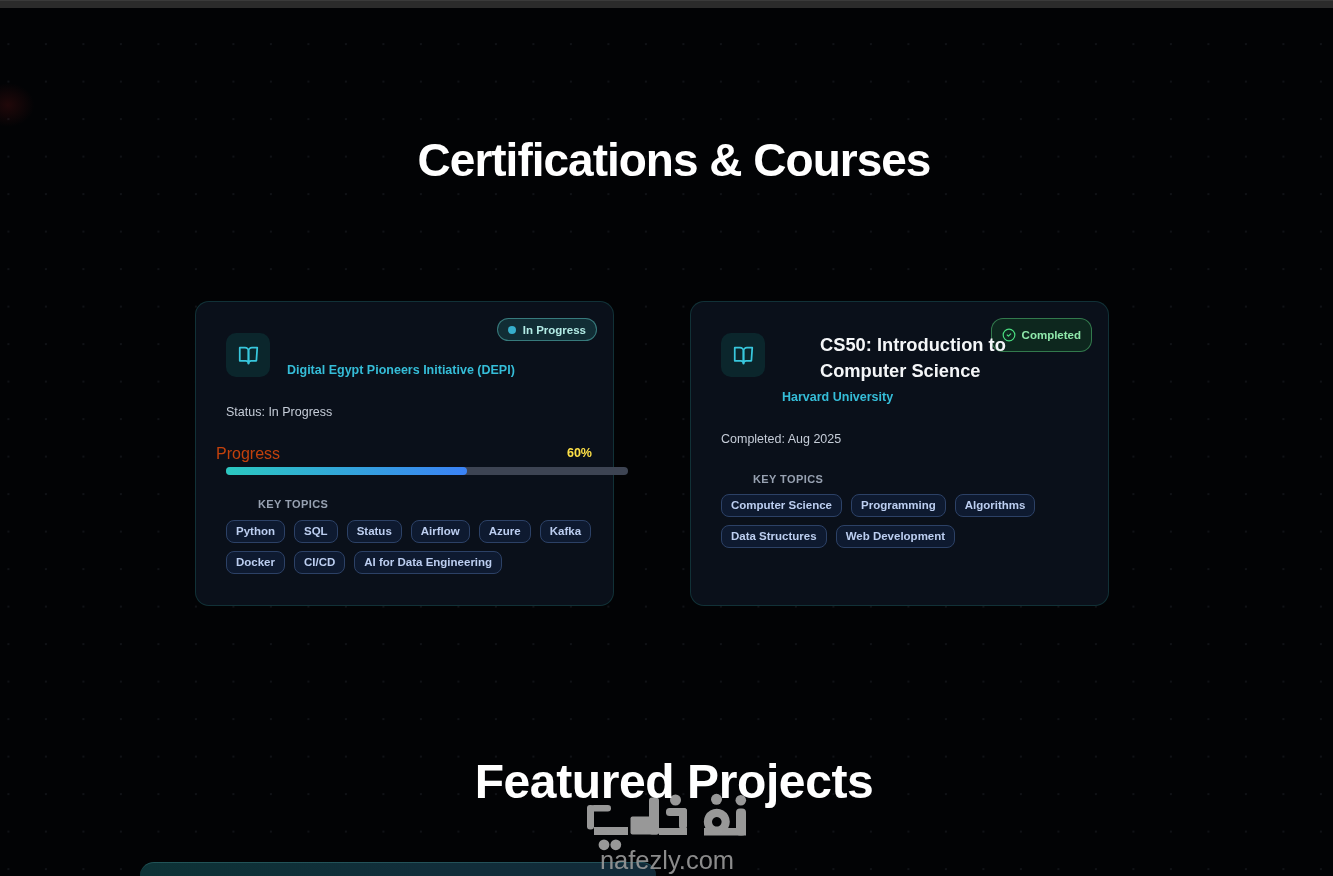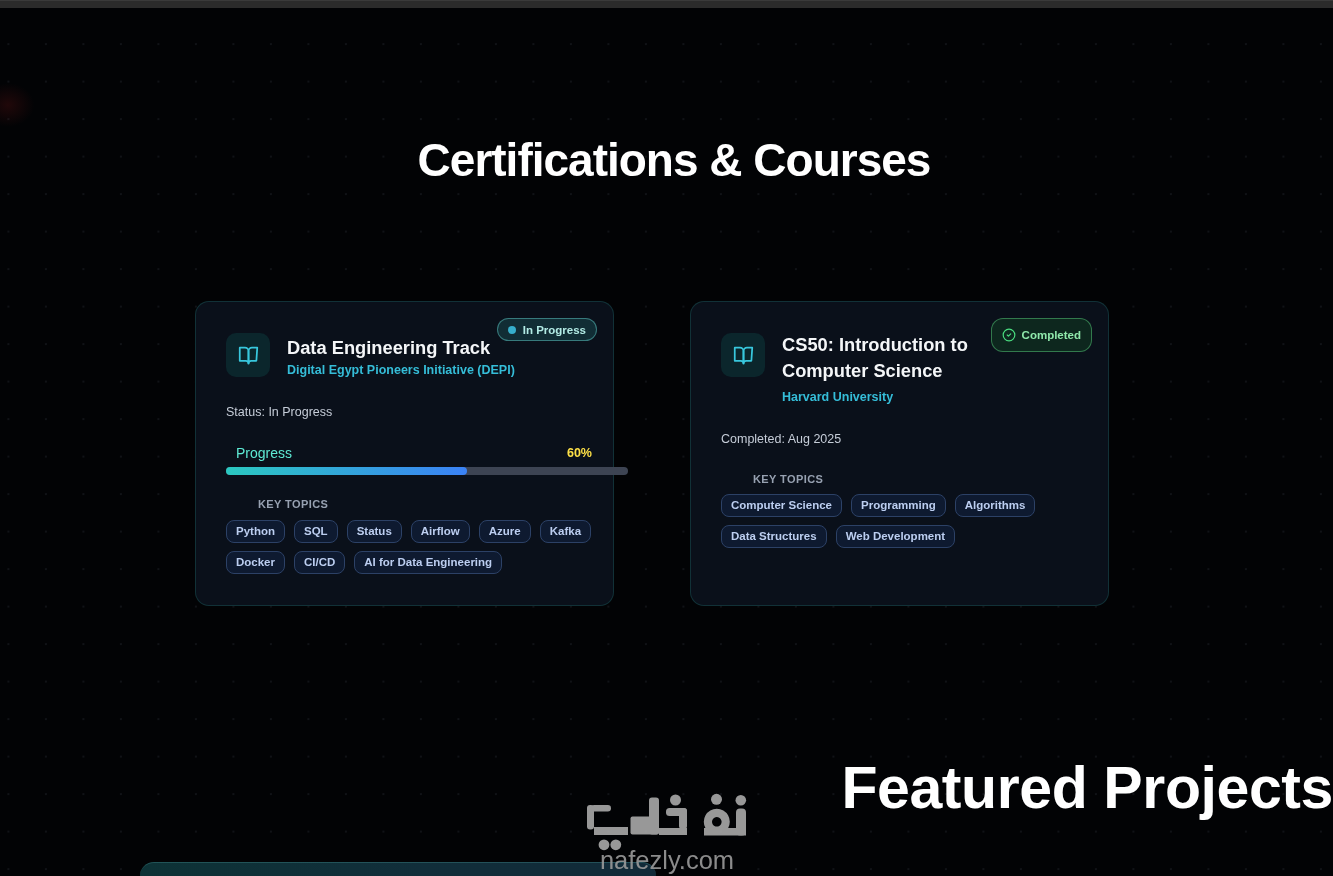--- a/index.html
+++ b/index.html
@@ -39,36 +39,36 @@
   .badge.prog { background:rgba(23,74,80,.50); border:1px solid rgba(94,200,195,.5); color:#b2ebe5; padding:0 10px; }
   .badge.prog .dot { width:8px; height:8px; border-radius:50%; background:#36aecb; margin-right:7px; }
   .badge.done { background:rgba(16,58,34,.55); border:1px solid rgba(80,190,115,.55); color:#8fe8ab; padding:16px 10px; }
   .badge.done svg { margin-right:6px; }
 
   .iconbox { position:absolute; left:30px; top:31px; width:44px; height:44px; border-radius:10px;
     background:#0b262c; display:flex; align-items:center; justify-content:center; }
   .ctitle { position:absolute; left:91px; top:33px; font-size:18.3px; font-weight:bold; color:#f4f6f8; line-height:26px; }
   .csub { position:absolute; left:91px; font-size:12.5px; font-weight:bold; color:#35bdd8; }
   .card.left .csub { top:60.5px; }
-  .card.right .ctitle { top:30px; }
+  .card.right .ctitle { top:30px;margin-left:38px; }
   .card.right .csub { top:88px; }
 
   .status { position:absolute; left:30px; font-size:12.5px; color:#c6cdd8; }
-  .plabel { position:absolute; left:40px; top:143px; font-size:14px; color:#5eead4; }
+  .plabel { position:absolute; left:20px; top:143px; font-size:16px; color:#c2410c; }
   .pval { position:absolute; right:21px; top:144px; font-size:12.5px; font-weight:bold; color:#fde047; }
   .track { position:absolute; left:30px; top:165px; width:402px; height:8px; border-radius:4px; background:#3d4453; }
   .fill { width:60%; height:8px; border-radius:4px; background:linear-gradient(90deg,#2bc8c0,#3b82f6); }
 
   .kt { position:absolute; left:30px; font-size:11px; font-weight:bold; color:#97a1b1; letter-spacing:.4px;padding-left:32px; }
   .tags { position:absolute; left:30px; width:412px; display:flex; flex-wrap:wrap; gap:8px 9px; }
   .tag { height:23px; line-height:21px; padding:0 9px; border-radius:8px; background:#0e1a30;
     border:1px solid #2c4166; color:#bccef0; font-size:11.5px; font-weight:bold; white-space:nowrap; }
 
-  h1.fp { position:absolute; top:754px; left:15px; width:1318px; text-align:right;
-    font-size:59px; font-weight:bold; letter-spacing:-0.4px; color:#fff; z-index:6; }
+  h1.fp { position:absolute; top:754px; left:15px; width:1318px; text-align:center;
+    font-size:48px; font-weight:bold; letter-spacing:-0.4px; color:#fff; z-index:6; }
 
   .projbar { position:absolute; left:140px; top:862px; width:516px; height:14px;
     border-radius:14px 14px 0 0; border-top:1px solid rgba(70,150,150,.35);
     background:linear-gradient(90deg,#0d3236 0%, #112e3a 55%, #112a38 100%); }
 
   .wm { position:absolute; left:0; top:0; z-index:5; }
 </style>
 </head>
 <body>
 <div class="page">
@@ -78,21 +78,20 @@
   <h1 class="cert">Certifications &amp; Courses</h1>
 
   <div class="card left">
     <div class="badge prog"><span class="dot"></span>In Progress</div>
     <div class="iconbox">
       <svg width="21" height="21" viewBox="0 0 24 24" fill="none" stroke="#38c7dd" stroke-width="2" stroke-linecap="round" stroke-linejoin="round">
         <path d="M2 3h6a4 4 0 0 1 4 4v14a3 3 0 0 0-3-3H2z"></path>
         <path d="M22 3h-6a4 4 0 0 0-4 4v14a3 3 0 0 1 3-3h6z"></path>
       </svg>
     </div>
-    <div class="ctitle">Data Engineering Track</div>
     <div class="csub">Digital Egypt Pioneers Initiative (DEPI)</div>
     <div class="status" style="top:103px;">Status: In Progress</div>
     <div class="plabel">Progress</div>
     <div class="pval">60%</div>
     <div class="track">
         <div class="fill"></div>
       </div>
     <div class="kt" style="top:196px;">KEY TOPICS</div>
     <div class="tags" style="top:218px;">
       <span class="tag">Python</span>

